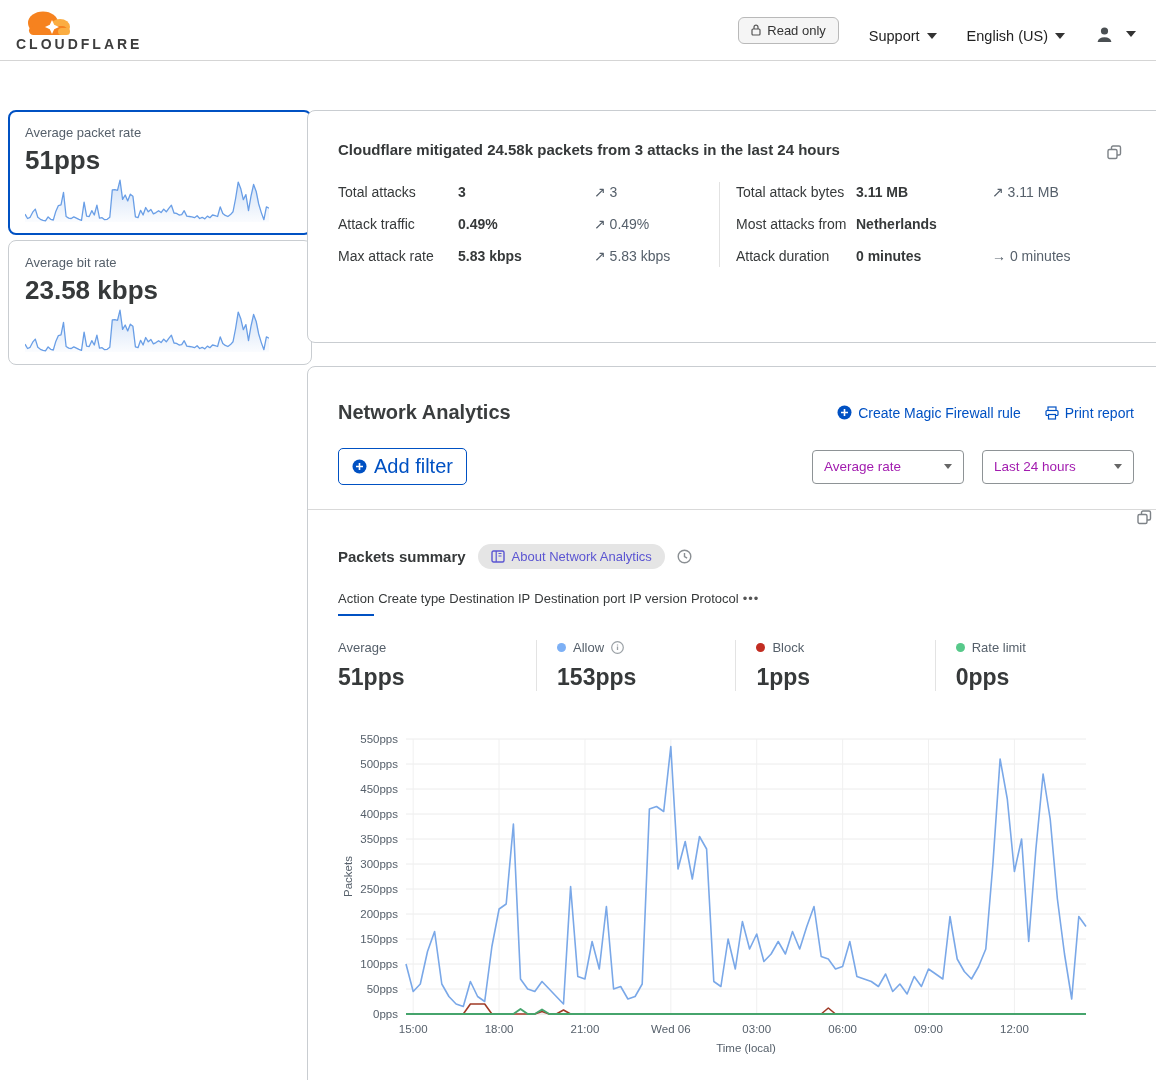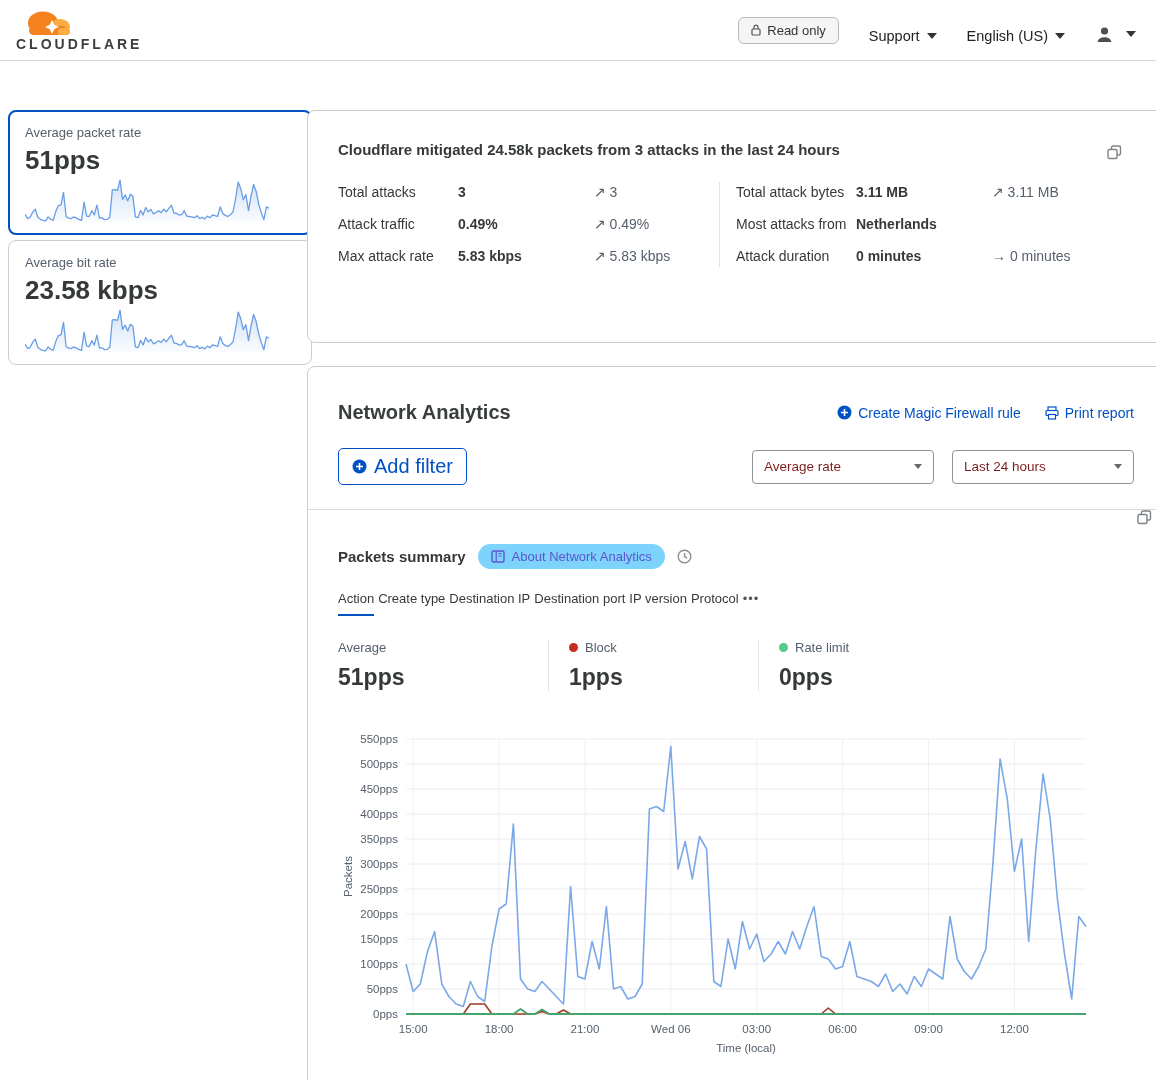--- a/index.html
+++ b/index.html
@@ -42,28 +42,28 @@
   
   .na-card { padding:34px 0 0 0; height:760px; }
   .na-head { display:flex; align-items:center; justify-content:space-between; padding:0 56px 0 30px; }
   .na-title { font-size:20px; font-weight:600; color:#3a3d3e; }
   .na-links { display:flex; align-items:center; gap:24px; }
   .na-link { display:flex; align-items:center; gap:6px; color:#0051c3; font-size:14px; cursor:pointer; }
   .filter-row { display:flex; align-items:center; justify-content:space-between; padding:0 56px 0 30px; margin-top:24px; }
   .add-filter-btn { display:flex; align-items:center; gap:7px; border:1px solid #0051c3; color:#0051c3;
     background:#fff; font-size:20px; border-radius:5px; padding:6px 13px; cursor:pointer; font-family:inherit; }
   .selects { display:flex; gap:18px; }
-  .select-box { display:flex; align-items:center; justify-content:space-between; width:182px; height:34px;
-    border:1px solid #8e9396; border-radius:4px; padding:0 11px; font-size:13.5px; color:#7f1d1d; cursor:pointer; background:#fff; }
+  .select-box { display:flex; align-items:center; justify-content:space-between; width:152px; height:34px;
+    border:1px solid #8e9396; border-radius:4px; padding:0 11px; font-size:13.5px; color:#a21caf; cursor:pointer; background:#fff; }
   .na-divider { border-top:1px solid #d9d9d9; margin-top:24px; }
   
   .ps-section { padding:34px 56px 0 30px; position:relative; }
   .ps-head { display:flex; align-items:center; gap:12px; }
   .ps-title { font-size:15px; font-weight:bold; color:#36393a; }
-  .about-pill { display:flex; align-items:center; gap:7px; background:#7dd3fc; color:#5b55d2;
+  .about-pill { display:flex; align-items:center; gap:7px; background:#e5e5e5; color:#5b55d2;
     border-radius:14px; padding:5px 13px; font-size:13px; cursor:pointer; }
   .ps-expand { position:absolute; top:34px; right:68px; cursor:pointer; }
   .tabs { display:flex; gap:4px; margin-top:22px; }
   .tab { font-size:13px; color:#36393a; padding-bottom:8px; cursor:pointer; border-bottom:2px solid transparent; }
   .tab.active { border-bottom:2px solid #0051c3; }
   .tab.more { color:#555; letter-spacing:1px; }
   .stat-row { display:flex; margin-top:24px; }
   .stat-block { width:210px; padding-right:10px; }
   .stat-block + .stat-block { border-left:1px solid #e3e3e3; padding-left:20px; }
   .stat-top { display:flex; align-items:center; gap:7px; font-size:13px; color:#56606b; }
@@ -252,20 +252,31 @@
             <div class="tab">IP version</div>
             <div class="tab">Protocol</div>
             <div class="tab more">•••</div>
           </div>
         <div class="stat-row" id="stat-row">
             <div class="stat-block">
               <div class="stat-top">
                 <span>Average</span>
               </div>
               <div class="stat-val">51pps</div>
+            </div>
+            <div class="stat-block">
+              <div class="stat-top">
+                <span class="dot" style="background: rgb(125, 176, 245);"></span>
+                <span>Allow</span>
+                <svg width="13" height="13" viewBox="0 0 13 13">
+                  <circle cx="6.5" cy="6.5" r="5.8" fill="none" stroke="#9aa0a5" stroke-width="1.2"></circle>
+                  <path d="M6.5 5.6 v3.4 M6.5 3.4 v1.1" stroke="#9aa0a5" stroke-width="1.3"></path>
+                </svg>
+              </div>
+              <div class="stat-val">153pps</div>
             </div>
             <div class="stat-block">
               <div class="stat-top">
                 <span class="dot" style="background: rgb(194, 45, 34);"></span>
                 <span>Block</span>
               </div>
               <div class="stat-val">1pps</div>
             </div>
             <div class="stat-block">
               <div class="stat-top">

